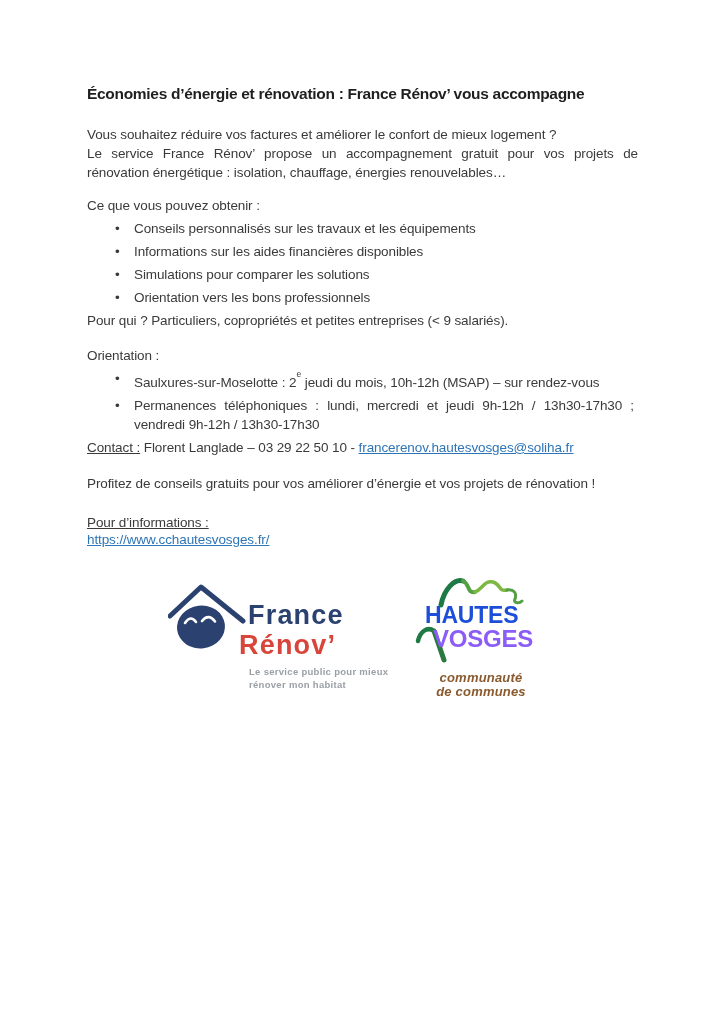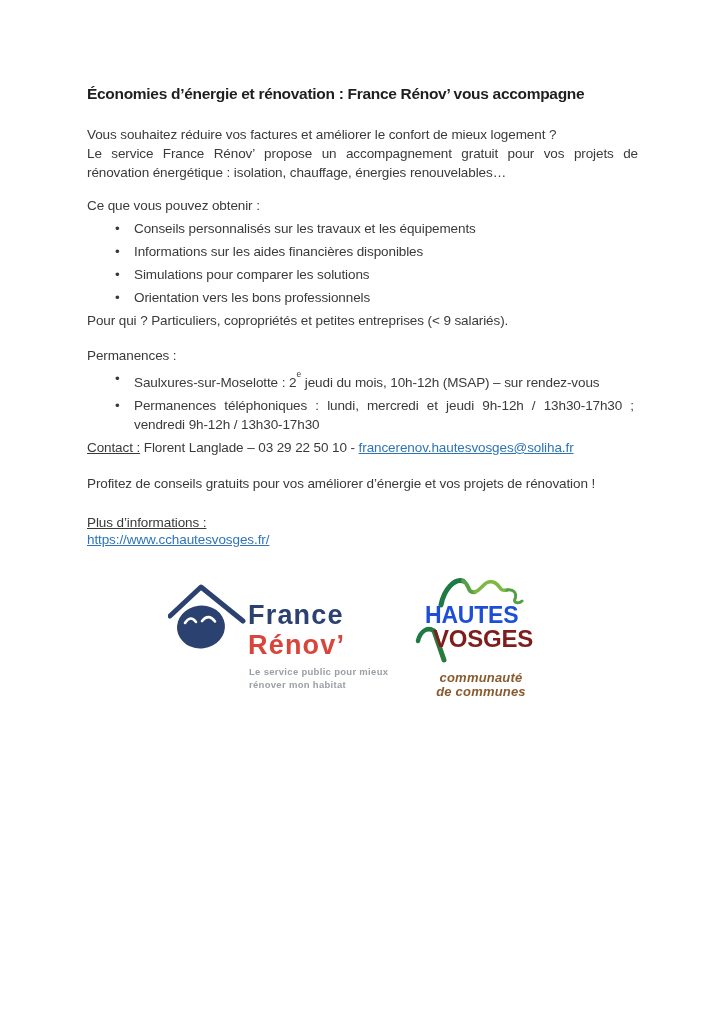--- a/index.html
+++ b/index.html
@@ -26,32 +26,32 @@
   ul.blk li::before{content:"•";position:absolute;left:24px;top:0;font-size:13.5px;color:#3a3a3a;}
   .u{text-decoration:underline;text-align:right;}
   a.link{color:#2e75b6;text-decoration:underline;cursor:pointer;}
   sup.ord{font-size:8.5px;position:relative;top:-4px;letter-spacing:0;}
 
   
   .fr-logo{position:absolute;left:168px;top:576px;width:225px;height:122px;}
   .fr-icon{position:absolute;left:0;top:2px;}
   .fr-name1{position:absolute;left:80px;top:26px;font-size:27px;line-height:27px;font-weight:bold;
             color:#2b4170;letter-spacing:1.2px;}
-  .fr-name2{position:absolute;left:80px;top:56px;font-size:27px;line-height:27px;font-weight:bold;
+  .fr-name2{position:absolute;left:71px;top:56px;font-size:27px;line-height:27px;font-weight:bold;
             color:#d8453a;letter-spacing:1.2px;}
   .fr-tagline{position:absolute;left:81px;top:90px;font-size:9.5px;line-height:12.5px;
               color:#9aa0a6;letter-spacing:0.3px;font-weight:bold;}
 
   
   .hv-logo{position:absolute;left:411px;top:574px;width:140px;height:115px;}
   .hv-ribbon{position:absolute;left:0;top:0;}
   .hv-l1{position:absolute;left:14px;top:29px;font-size:23px;line-height:24px;font-weight:bold;
          color:#1d4ed8;letter-spacing:-0.2px;}
   .hv-l2{position:absolute;left:22px;top:52px;font-size:24px;line-height:25px;font-weight:bold;
-         color:#7f1d1d;letter-spacing:-0.2px;}
+         color:#8b5cf6;letter-spacing:-0.2px;}
   .hv-sub{position:absolute;left:8px;top:80px;width:124px;text-align:center;font-size:13px;
           line-height:13.5px;font-style:italic;font-weight:bold;color:#8a5a2e;letter-spacing:0.2px;margin-top:17px;}
 </style>
 </head>
 <body>
 
 <div class="page">
 
   <h1 class="blk title">Économies d’énergie et rénovation : France Rénov’ vous accompagne</h1>
 
@@ -63,32 +63,32 @@
 
   <ul class="blk pos-benefits">
     <li>Conseils personnalisés sur les travaux et les équipements</li>
     <li>Informations sur les aides financières disponibles</li>
     <li>Simulations pour comparer les solutions</li>
     <li>Orientation vers les bons professionnels</li>
   </ul>
 
   <p class="blk pos-audience">Pour qui ? Particuliers, copropriétés et petites entreprises (&lt; 9 salariés).</p>
 
-  <p class="blk pos-perm-h">Permanences :</p>
+  <p class="blk pos-perm-h">Orientation :</p>
 
   <ul class="blk pos-perm">
     <li><span>Saulxures-sur-Moselotte : 2</span><sup class="ord">e</sup><span> jeudi du mois, 10h-12h (MSAP) – sur rendez-vous</span></li>
     <li class="justify">Permanences téléphoniques : lundi, mercredi et jeudi 9h-12h / 13h30-17h30 ; vendredi 9h-12h / 13h30-17h30</li>
   </ul>
 
   <p class="blk pos-contact"><span class="u">Contact :</span><span> Florent Langlade – 03 29 22 50 10 - </span><a class="link">francerenov.hautesvosges@soliha.fr</a></p>
 
   <p class="blk pos-closing">Profitez de conseils gratuits pour vos améliorer d’énergie et vos projets de rénovation !</p>
 
-  <p class="blk pos-more"><span class="u">Plus d’informations :</span></p>
+  <p class="blk pos-more"><span class="u">Pour d’informations :</span></p>
 
   <p class="blk pos-url"><a class="link">https://www.cchautesvosges.fr/</a></p>
 
   <div class="fr-logo">
     <svg class="fr-icon" width="82" height="80" viewBox="0 0 82 80">
       <path d="M2,38 L33,9 L75,43" fill="none" stroke="#2b4170" stroke-width="5" stroke-linecap="round" stroke-linejoin="round"></path>
       <ellipse cx="33" cy="49" rx="24" ry="21.5" fill="#2b4170" transform="rotate(-7 33 49)"></ellipse>
       <path d="M17,45 Q22.5,36.5 28,44" fill="none" stroke="#ffffff" stroke-width="2.6" stroke-linecap="round"></path>
       <path d="M34,43 Q40.5,35 47,43.5" fill="none" stroke="#ffffff" stroke-width="2.6" stroke-linecap="round"></path>
     </svg>

